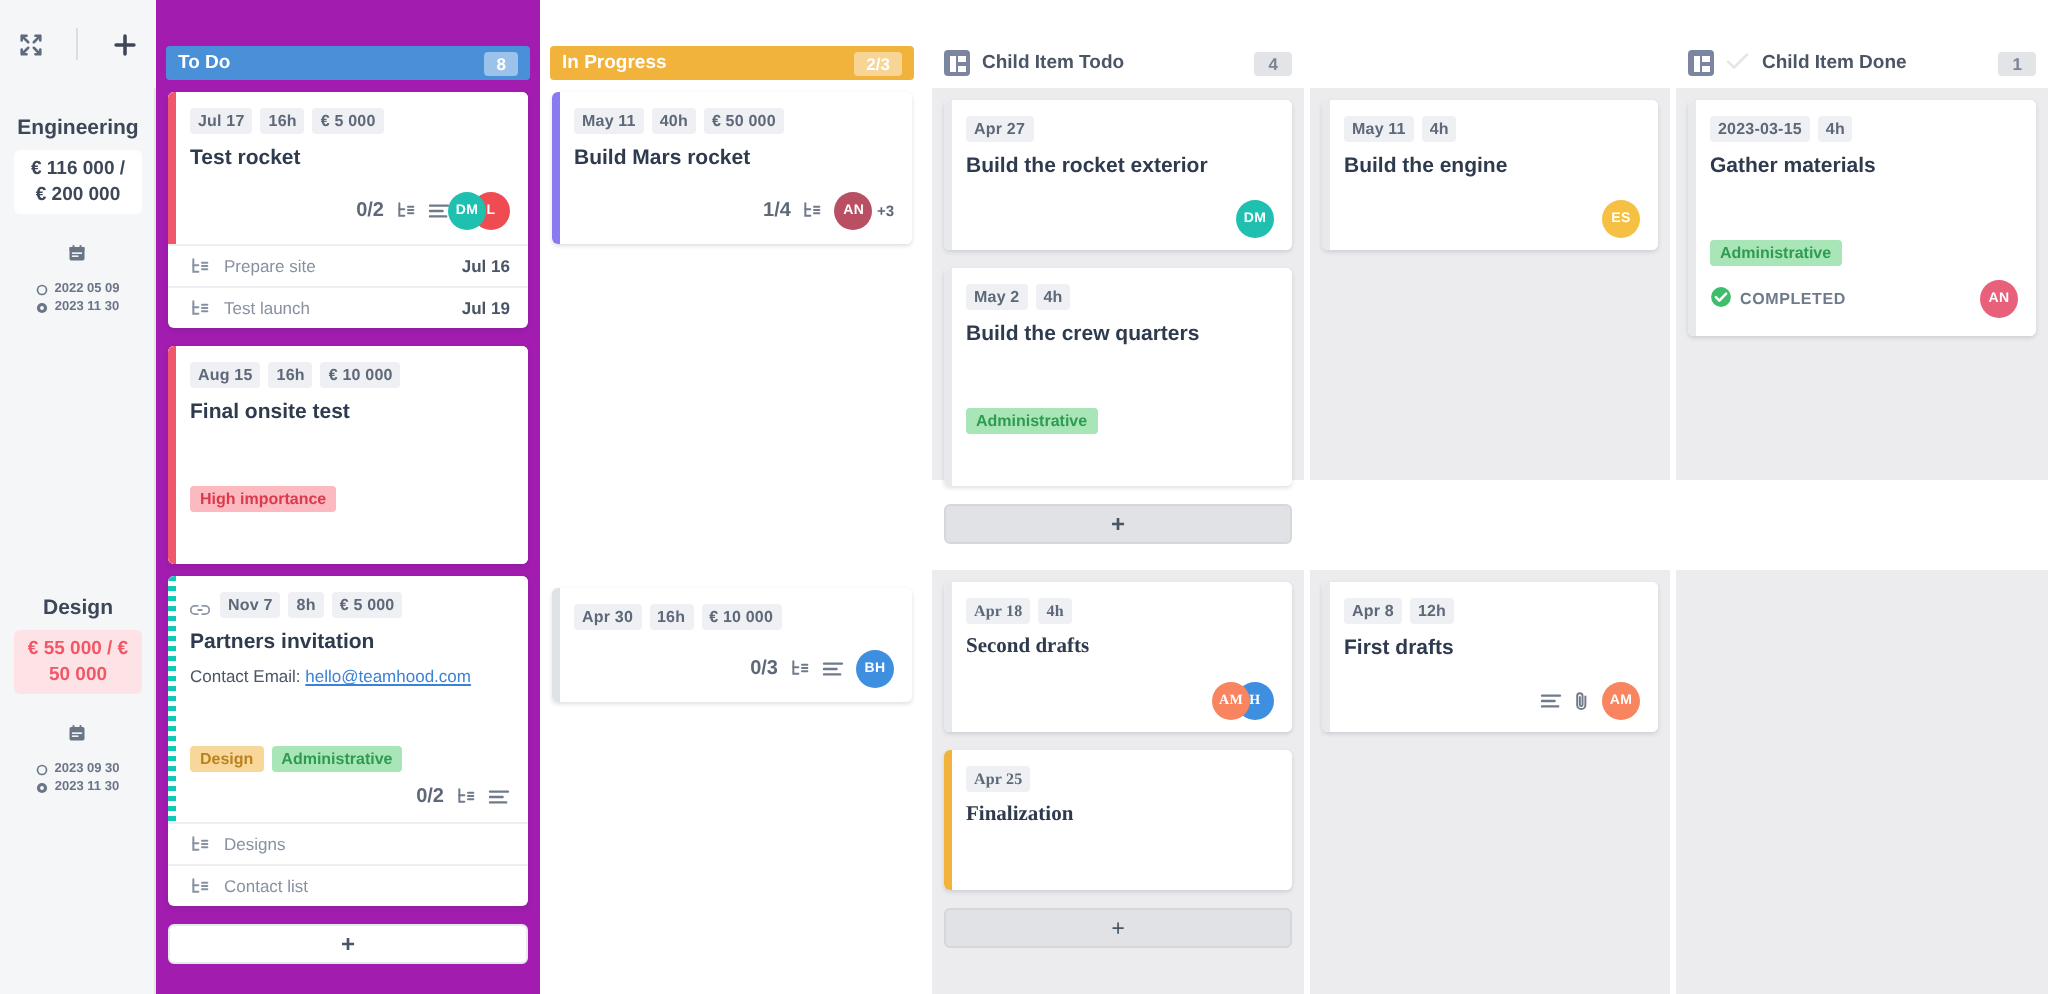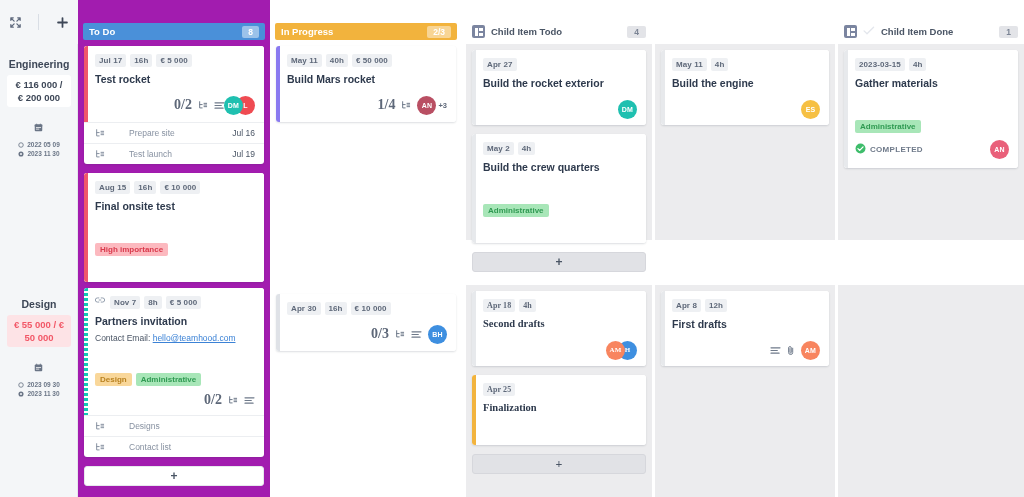--- a/index.html
+++ b/index.html
@@ -118,21 +118,21 @@
     background:#fff; border-radius:3px; margin-bottom:9px;
     box-shadow:0 1px 2px rgba(40,50,70,.16);
     overflow:hidden; position:relative;
   }
   .card {
     position:relative; padding:8px 9px 7px 11px; background:#fff;
   }
   .stripe { position:absolute; left:0; top:0; bottom:0; width:4px; }
   .stripe.dotted { background-image:linear-gradient(#12c7b5 55%, rgba(255,255,255,0) 0%); background-size:4px 5px; background-repeat:repeat-y; }
 
-  .meta-row { display:flex; align-items:flex-start; gap:4px; flex-wrap:wrap; margin-bottom:5px; }
+  .meta-row { display:flex; align-items:flex-end; gap:4px; flex-wrap:wrap; margin-bottom:5px; }
   .chip {
     background:#eef0f3; color:#5e6879; font-size:8px; font-weight:700;
     border-radius:2px; padding:2px 4px; letter-spacing:.1px; white-space:nowrap;
   }
   .link-icon { color:#8d98a9; display:flex; align-items:center; margin-right:1px;}
   .card-title { font-size:10.5px; font-weight:700; color:#2e3a4d; line-height:14px; }
   .card-sub { font-size:8.5px; color:#4a5565; margin-top:5px; }
   .card-sub a { color:#3b82d6; text-decoration:underline; }
 
   .tag-row { display:flex; gap:4px; margin-top:6px; flex-wrap:wrap; }
@@ -140,21 +140,21 @@
   .tag-red  { background:#fcb9bf; color:#d93a4c; }
   .tag-green{ background:#a8e6b8; color:#2f9a52; }
   .tag-amber{ background:#f9d79a; color:#b98220; }
 
   .status-row { display:flex; align-items:center; gap:4px; margin-top:7px; font-size:8px; font-weight:700; color:#6f7a8a; letter-spacing:.3px;}
 
   .footer-row {
     display:flex; align-items:center; justify-content:flex-end;
     gap:6px; margin-top:9px; min-height:20px;
   }
-  .frac { font-size:14px; font-weight:700; color:#5e6879;font-family:Liberation Serif, serif; }
+  .frac { font-size:10px; font-weight:700; color:#5e6879; }
   .ficon { color:#6f7a8a; display:flex; align-items:center; }
 
   .avatars { display:flex; align-items:center; position:relative; }
   .avatar {
     width:19px; height:19px; border-radius:50%;
     display:flex; align-items:center; justify-content:center;
     font-size:7px; font-weight:700; color:#fff; letter-spacing:.2px;
     flex:none;
   }
   .avatar + .avatar { margin-left:-7px; }
@@ -164,25 +164,25 @@
   .av-blue   { background:#3e8fe0; }
   .av-yellow { background:#f6c043; }
   .av-orange { background:#f8855f; }
   .av-pink   { background:#e9607a; }
   .av-more {
     font-size:7.5px; font-weight:700; color:#5e6879; margin-left:2px;
   }
 
   
   .subtask {
-    display:flex; align-items:center; gap:24px;
+    display:flex; align-items:center; gap:7px;
     padding:5px 9px 5px 11px; border-top:1px solid #eceef1;
     font-size:8.5px; color:#8791a1;
   }
-  .subtask .st-date { margin-left:auto; color:#4a5565; font-weight:400; font-size:8.5px; }
+  .subtask .st-date { margin-left:auto; color:#4a5565; font-weight:700; font-size:8.5px; }
 
   
   .add-btn {
     height:20px; border-radius:3px; background:#fff;
     border:1px solid #e6e9ed;
     display:flex; align-items:center; justify-content:center;
     color:#4a5565; font-size:12px; font-weight:700; cursor:pointer;
     margin-bottom:9px;
   }
   .add-btn.grey { background:#e1e2e6; border-color:#d6d7dc; }

